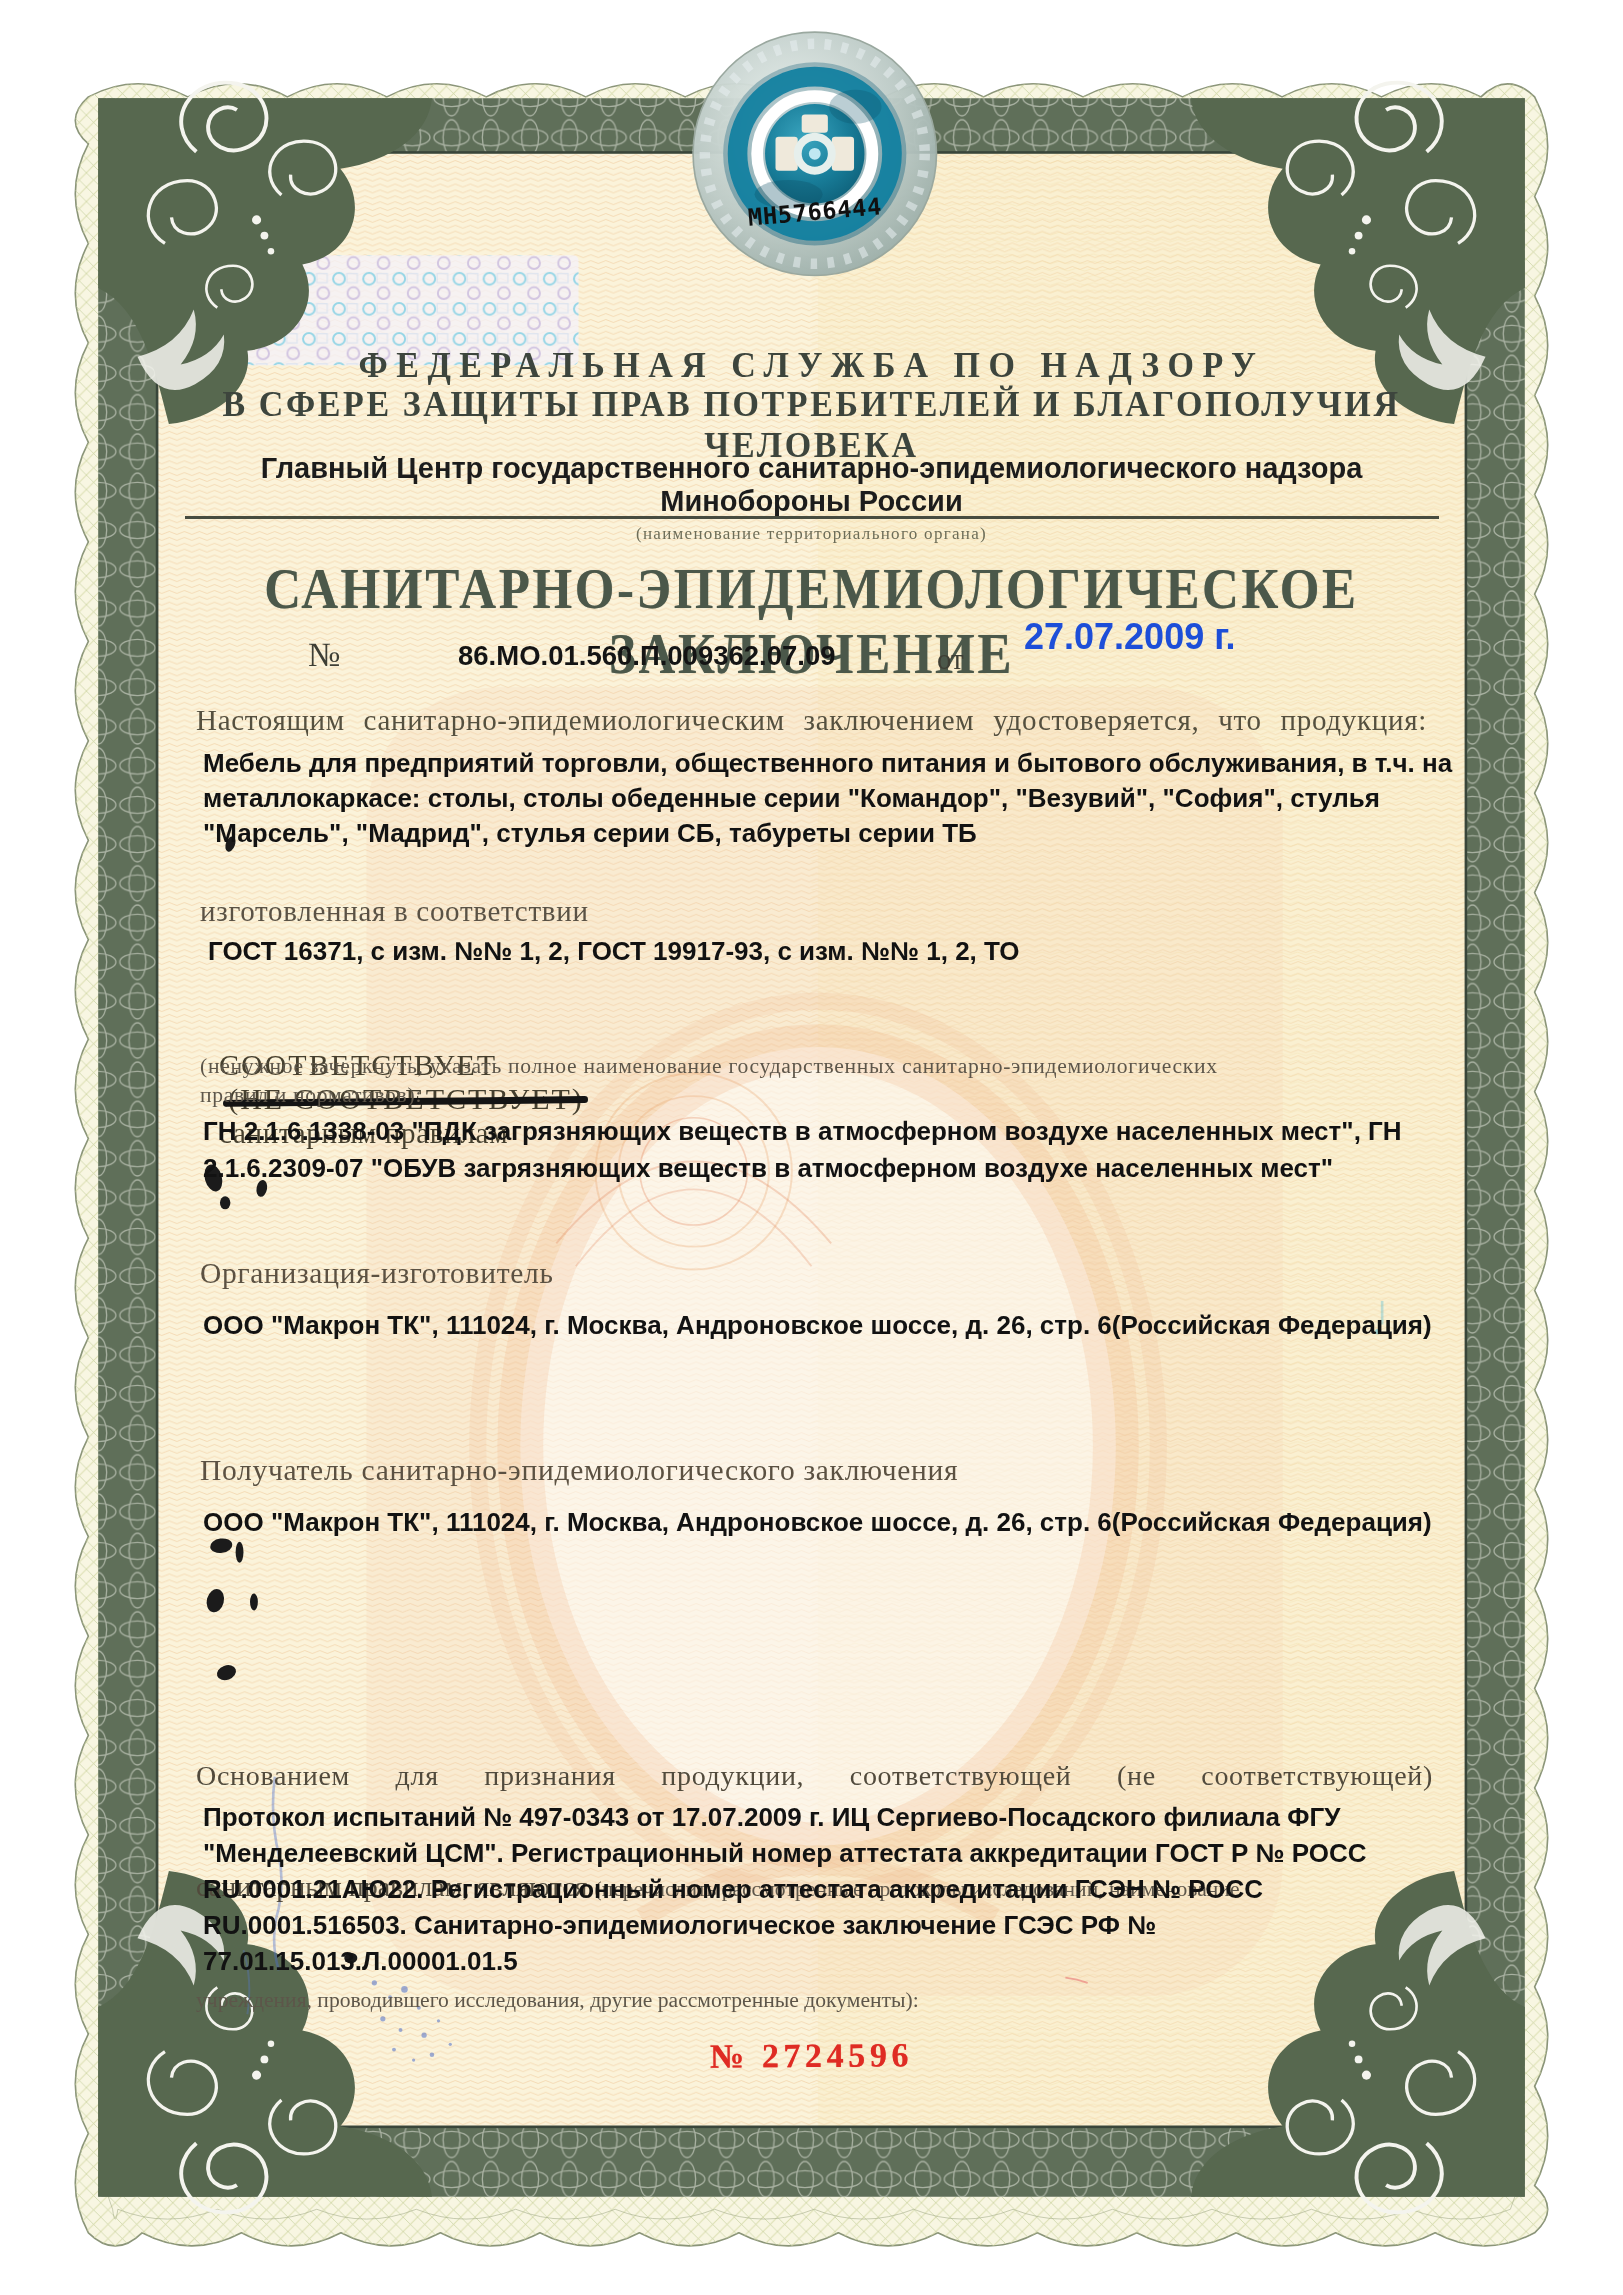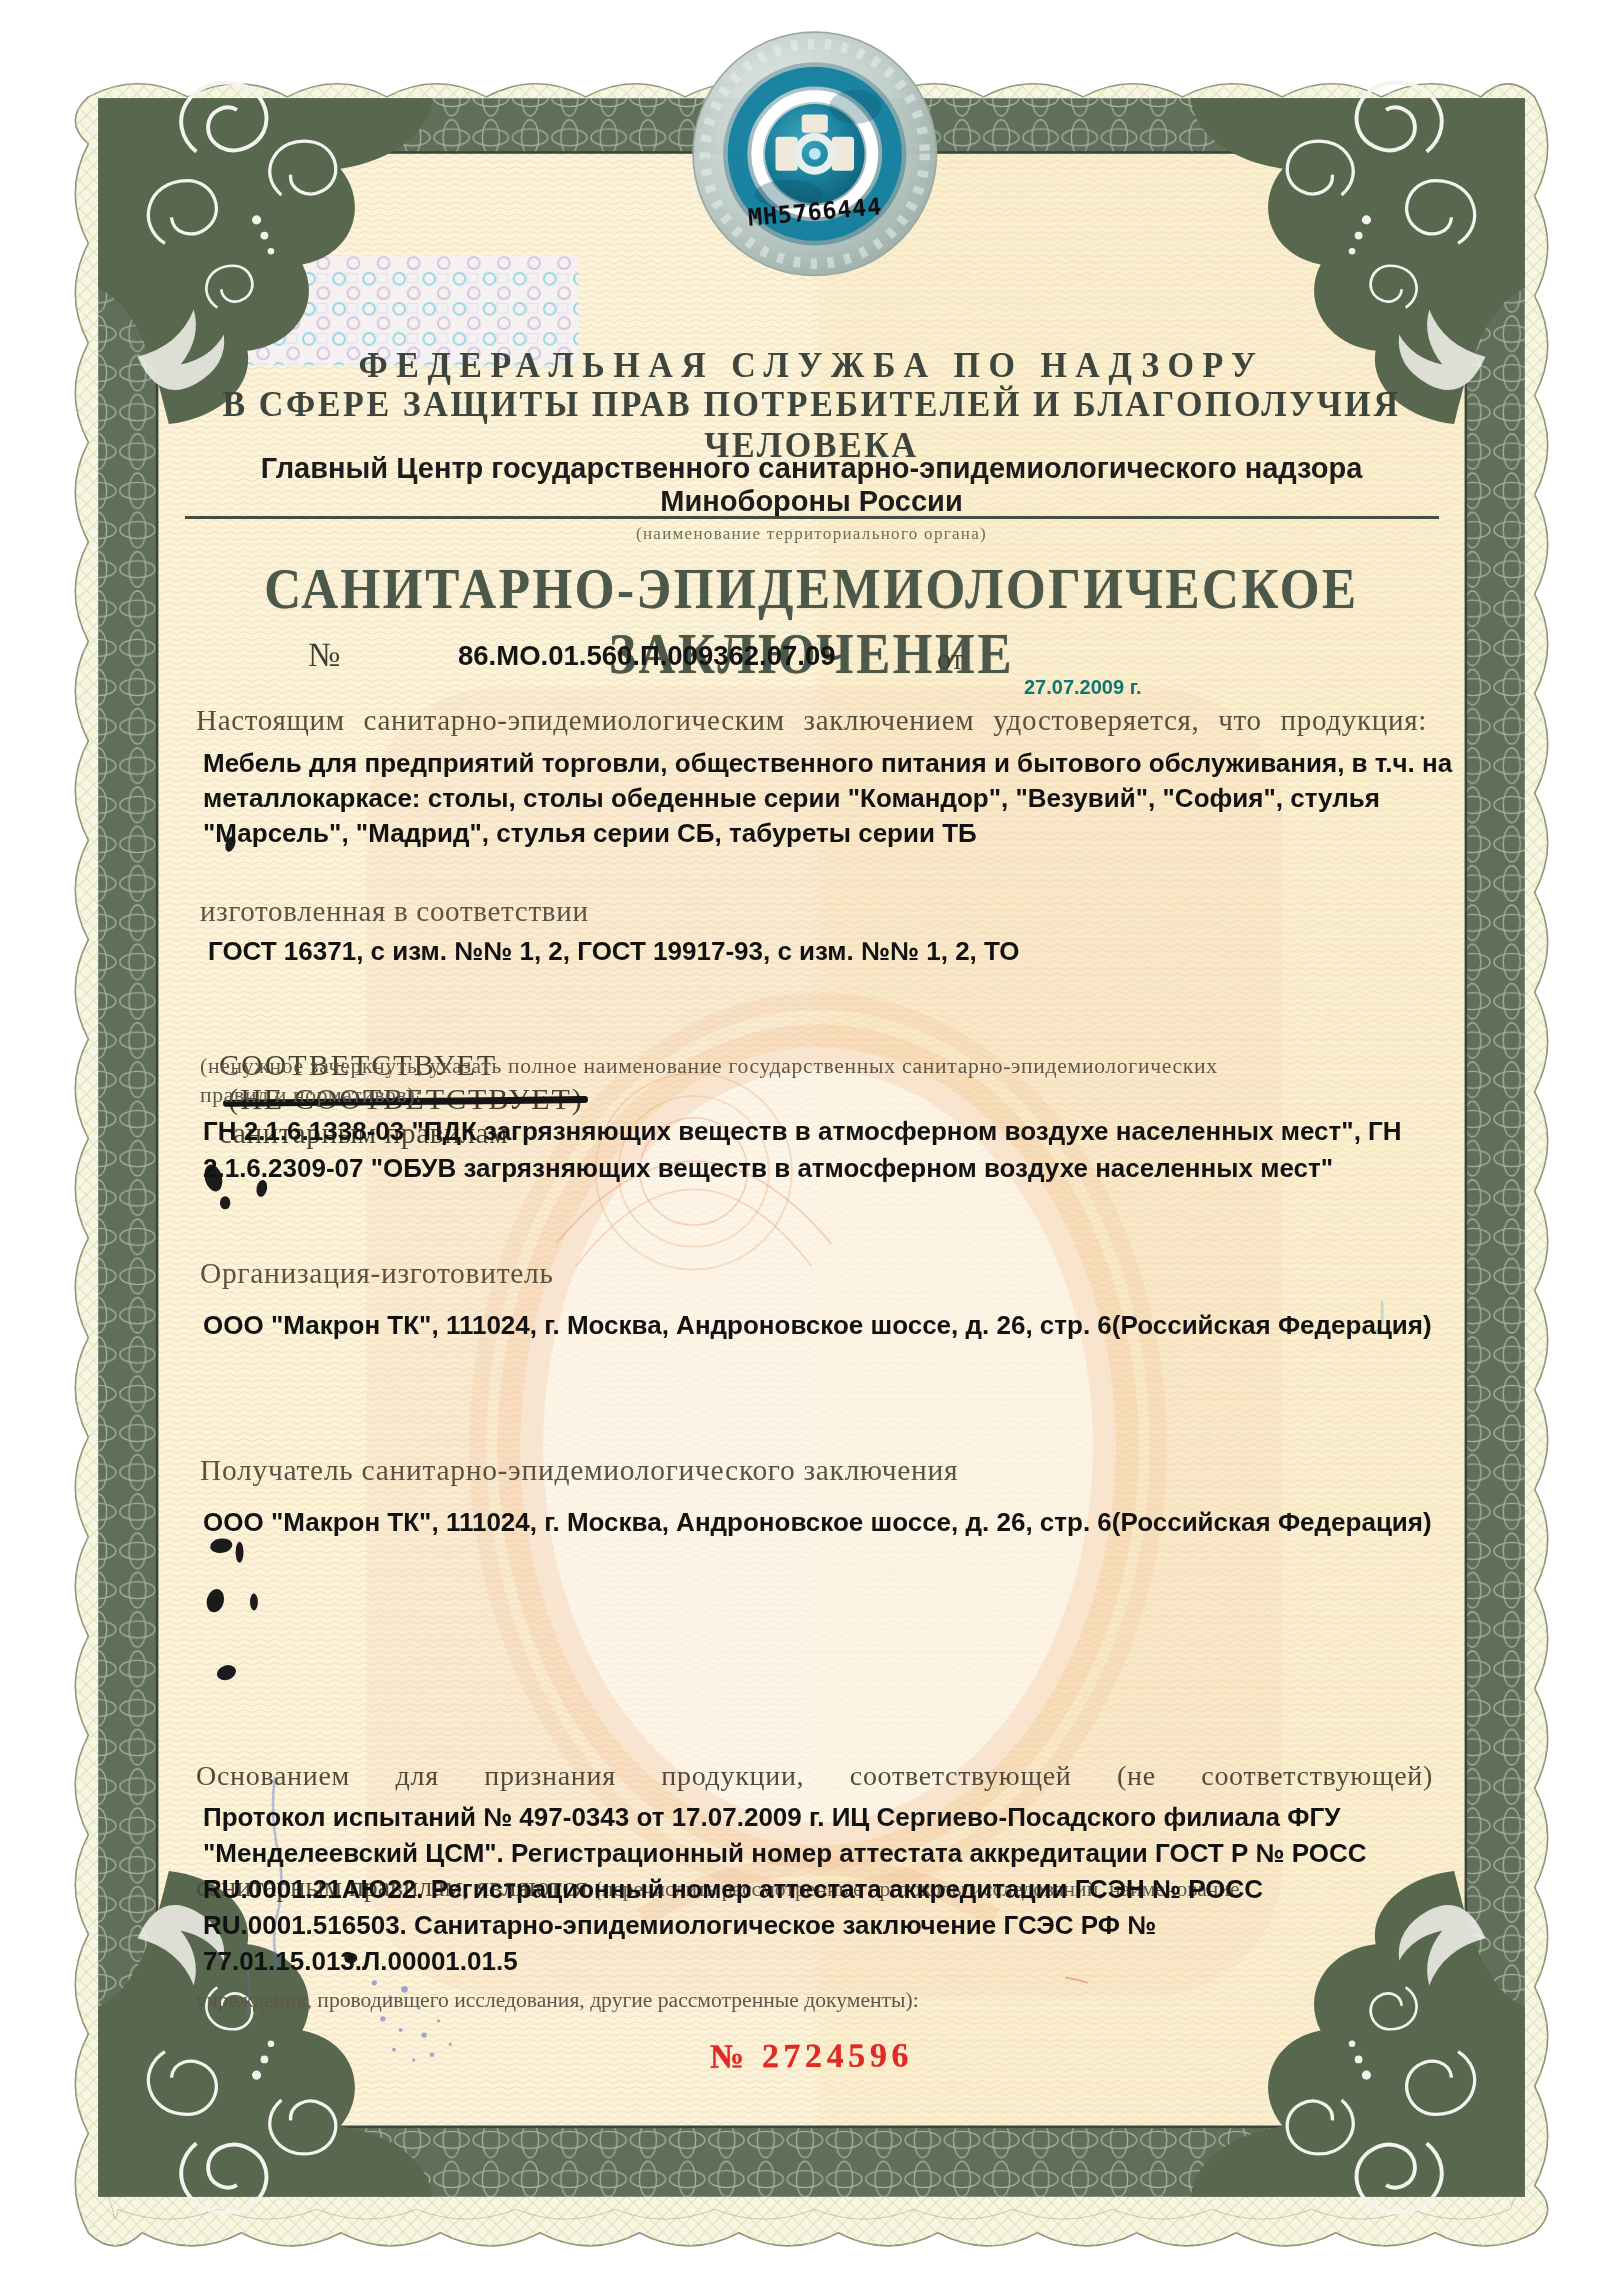--- a/index.html
+++ b/index.html
@@ -17,21 +17,21 @@
           letter-spacing:2.6px;color:#3d453d;transform:scaleY(1.08);}
   .authority{top:452px;left:183px;width:1257px;text-align:center;font-size:29px;font-weight:bold;color:#1c1c1c;}
   .rule{position:absolute;top:516px;left:185px;width:1254px;height:2.6px;background:#474c40;}
   .caption{top:524px;left:183px;width:1257px;text-align:center;font-size:17px;letter-spacing:1.3px;color:#6d6d58;}
 
   .title{top:563px;left:157px;width:1309px;text-align:center;font-size:51px;font-weight:bold;
          letter-spacing:2.6px;color:#4b584a;transform:scaleY(1.12);text-shadow:0 0 0.7px rgba(55,66,52,.55);}
   .noLbl{top:636px;left:308px;font-size:34px;color:#3e3e34;}
   .docNum{top:640px;left:458px;font-size:27.5px;font-weight:bold;color:#141414;}
   .otLbl{top:643px;left:937px;font-size:29px;color:#3e3e34;}
-  .docDate{top:676px;left:1024px;font-size:20px;font-weight:bold;color:#0f766e;}
+  .docDate{top:616px;left:1024px;font-size:36px;font-weight:bold;color:#1d4ed8;}
 
   .intro{top:704px;left:196px;width:1231px;font-size:29px;color:#55503f;letter-spacing:0.7px;
          text-align:justify;text-align-last:justify;}
   .product{top:746px;left:203px;width:1257px;font-size:26px;line-height:35px;font-weight:bold;color:#121212;}
   .madeLbl{top:895px;left:200px;font-size:29px;color:#5a5245;letter-spacing:0.7px;}
   .standards{top:936px;left:208px;width:1257px;font-size:26px;font-weight:bold;color:#121212;}
 
   .confRow{top:1014px;left:200px;width:1276px;font-size:30px;color:#453f2e;letter-spacing:2px;}
   .strike{position:relative;display:inline-block;margin:0 9.2px;text-align:center;}
   .strike::after{content:"";position:absolute;left:-5.2px;right:-3.9px;top:46%;height:6.5px;background:#141414;

